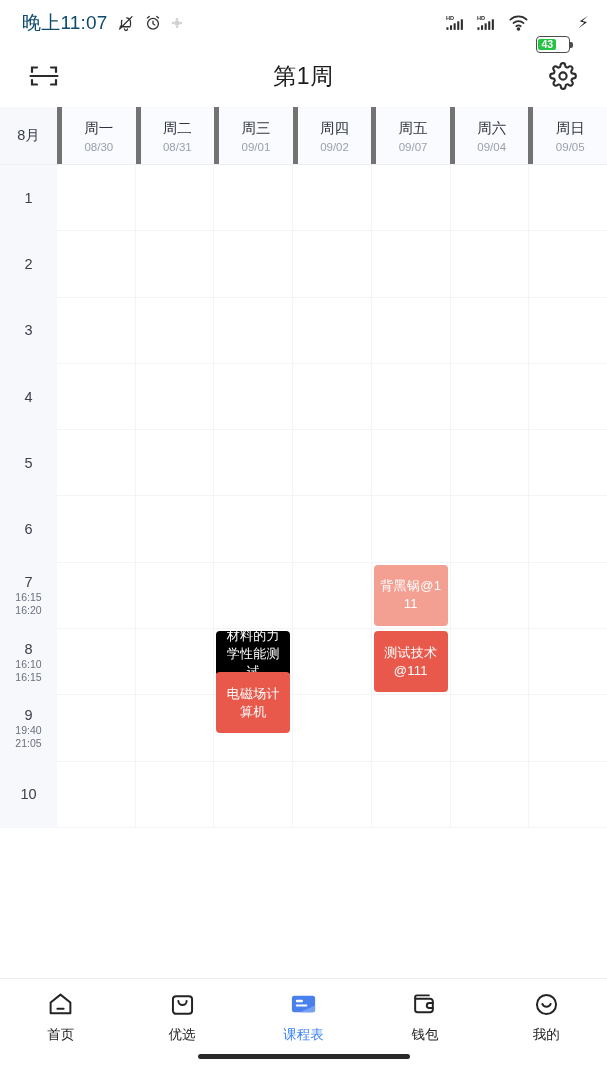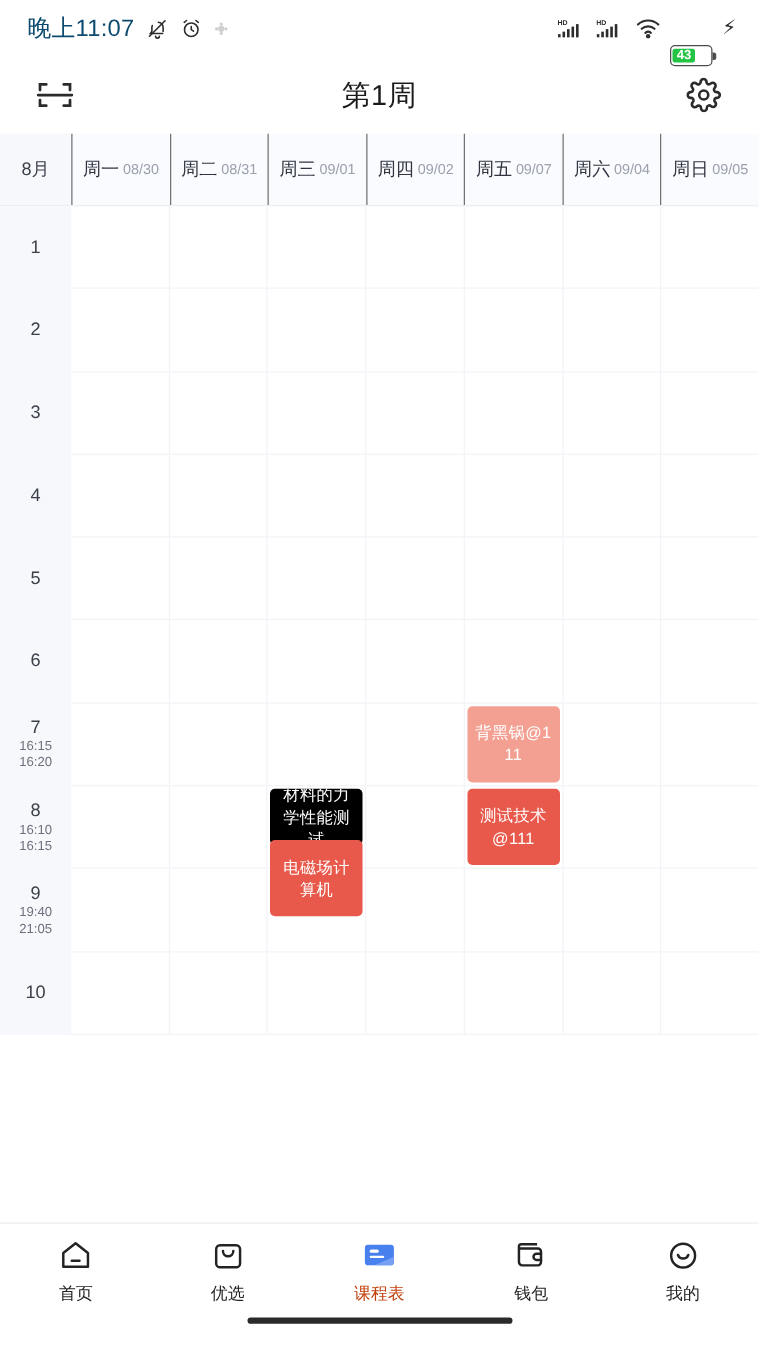--- a/index.html
+++ b/index.html
@@ -47,23 +47,23 @@
   .hdr-btn { width:40px; height:40px; display:flex; align-items:center; justify-content:center; }
 
   
   .week-head { display:flex; height:58px; border-bottom:1px solid #eceef2; }
   .wh-month {
     width:57px; flex:0 0 57px; background:#f6f8fc;
     display:flex; align-items:center; justify-content:center;
     font-size:14.5px; color:#3a3f4a;
   }
   .wh-day {
-    flex:1 1 0; display:flex; flex-direction:row;
+    flex:1 1 0; display:flex; flex-direction:column;
     align-items:center; justify-content:center; gap:3px;
-    border-left:1px solid #737373; background:#fafbfe;
+    border-left:5px solid #737373; background:#fafbfe;
   }
   .wh-day:first-of-type { border-left:none; }
   .wh-name { font-size:14.5px; color:#2f3440; }
   .wh-date { font-size:11.5px; color:#9aa0ad; }
 
   
   .grid { display:flex; height:663px; }
   .time-col { width:57px; flex:0 0 57px; background:#f6f8fc; }
   .time-cell {
     height:66.3px; display:flex; flex-direction:column;
@@ -91,21 +91,21 @@
 
   
   .tabbar {
     position:absolute; left:0; bottom:12px; width:607px; height:90px;
     background:#ffffff; border-top:1px solid #eeeeee;
     display:flex; align-items:flex-start; padding-top:10px;
   }
   .tab { flex:1 1 0; display:flex; flex-direction:column; align-items:center; gap:7px; }
   .tab-ico { height:30px; display:flex; align-items:center; justify-content:center; }
   .tab-label { font-size:13.5px; color:#222222; }
-  .tab.active .tab-label { color:#c2410c; }
+  .tab.active .tab-label { color:#3b82f6; }
 
   .home-indicator {
     position:absolute; left:50%; transform:translateX(-50%);
     bottom:9px; width:212px; height:5px;
     background:#2a2a2a; border-radius:3px;
   }
 
   
   .watermark {
     position:absolute; right:4px; bottom:14px;

